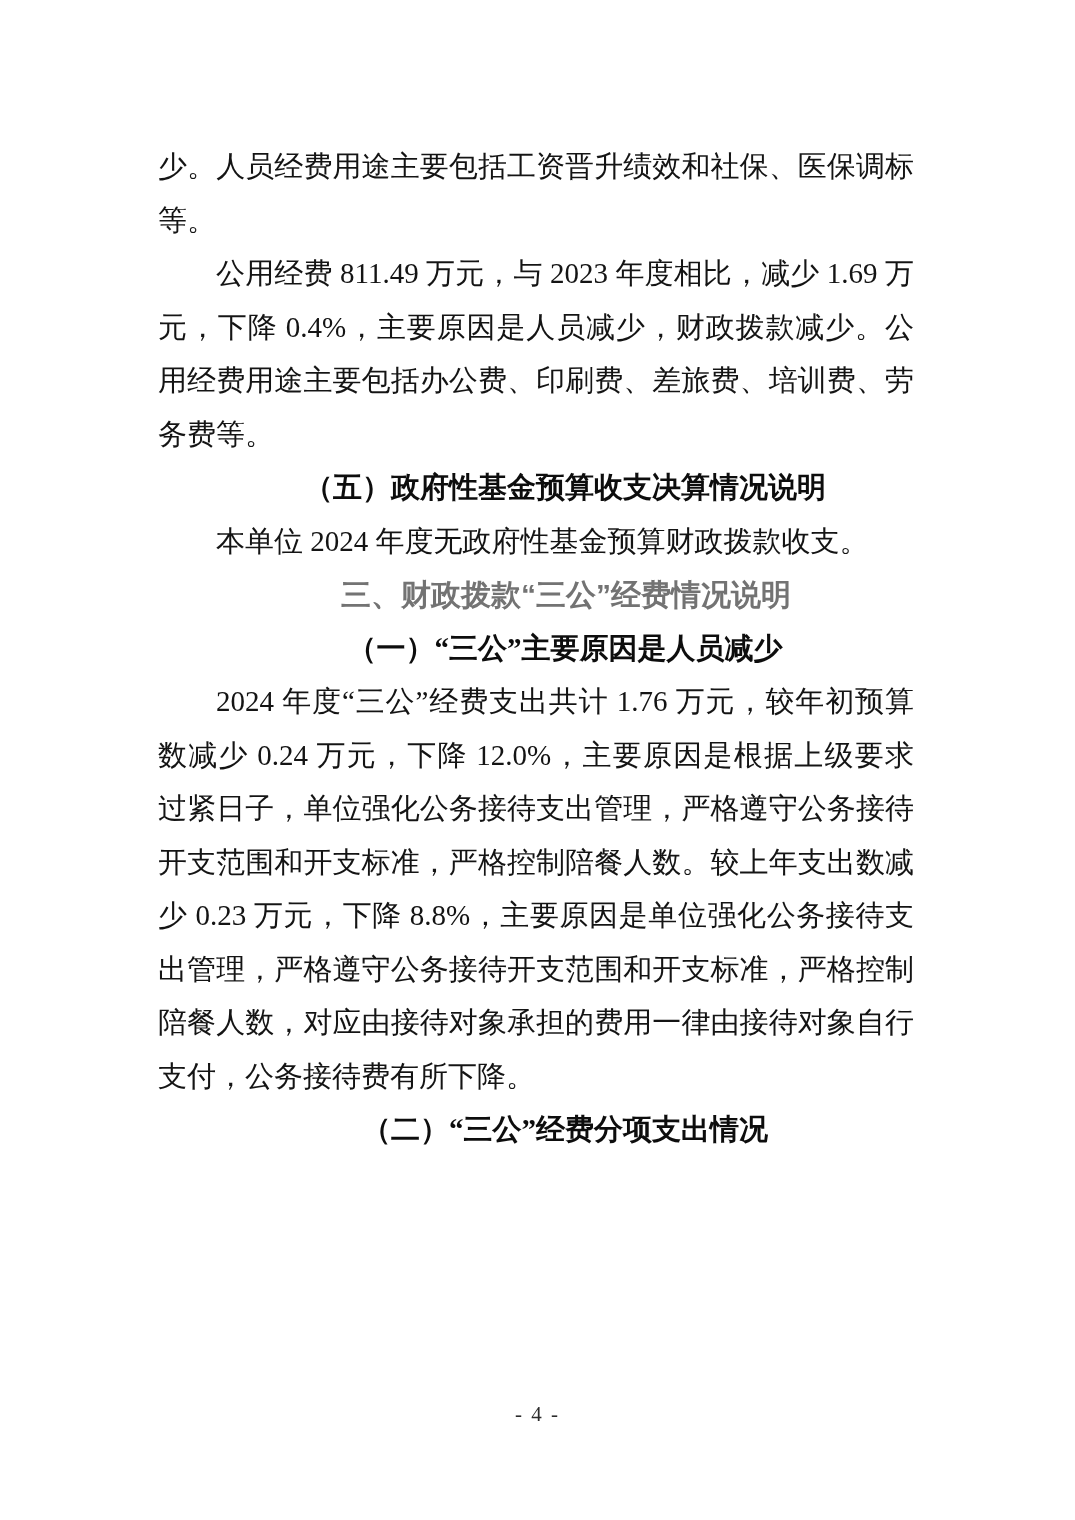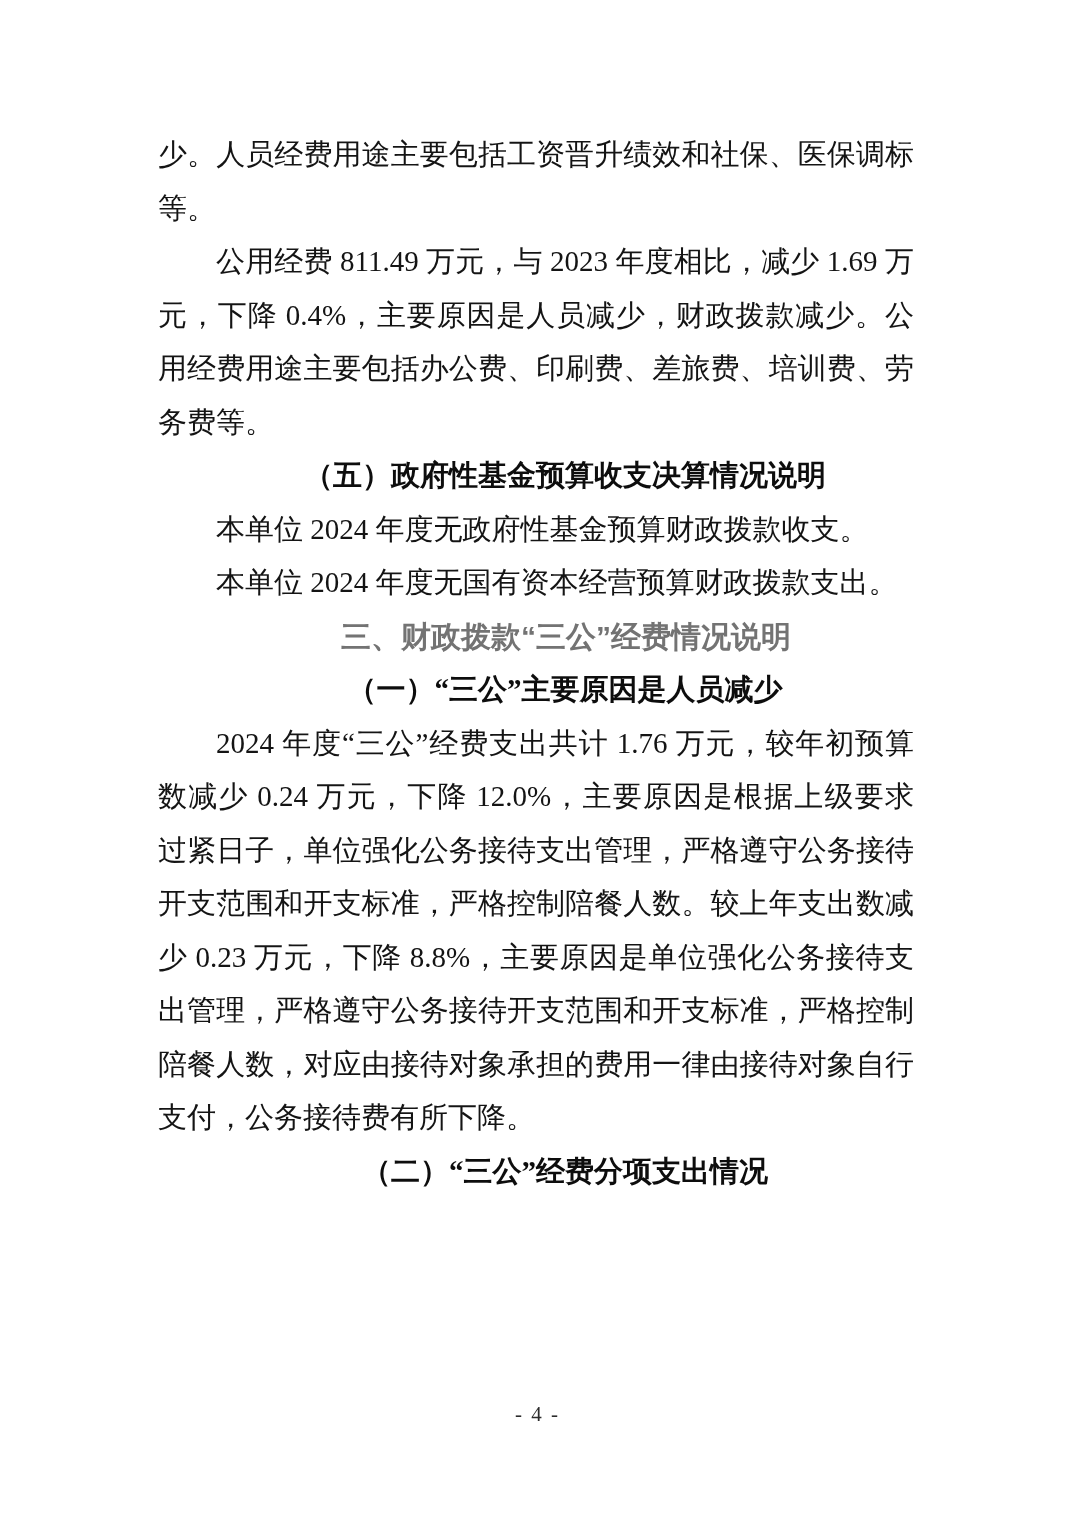--- a/index.html
+++ b/index.html
@@ -9,21 +9,21 @@
     font-family: "Liberation Serif", "DejaVu Serif", serif;
   }
   .page {
     position: relative;
     width: 1075px; height: 1520px;
     background: #ffffff;
     overflow: hidden;
   }
   .content {
     position: absolute;
-    left: 158px; top: 128px;
+    left: 158px; top: 140px;
     width: 756px;
     font-size: 29px;
     line-height: 53.5px;
     color: #141414;
   }
   .block {
     margin: 0;
     text-align: justify;
     text-justify: inter-ideograph;
     word-break: break-all;
@@ -55,20 +55,19 @@
 </style>
 </head>
 <body>
 
 <div class="page">
   <div class="content">
       <p class="block p">少。人员经费用途主要包括工资晋升绩效和社保、医保调标等。</p>
       <p class="block p indent">公用经费 811.49 万元，与 2023 年度相比，减少 1.69 万元，下降 0.4%，主要原因是人员减少，财政拨款减少。公用经费用途主要包括办公费、印刷费、差旅费、培训费、劳务费等。</p>
       <p class="block h-kai">（五）政府性基金预算收支决算情况说明</p>
       <p class="block p indent">本单位 2024 年度无政府性基金预算财政拨款收支。</p>
-      <p class="block p indent">本单位 2024 年度无国有资本经营预算财政拨款支出。</p>
       <p class="block h-hei">三、财政拨款“三公”经费情况说明</p>
       <p class="block h-kai">（一）“三公”主要原因是人员减少</p>
       <p class="block p indent">2024 年度“三公”经费支出共计 1.76 万元，较年初预算数减少 0.24 万元，下降 12.0%，主要原因是根据上级要求过紧日子，单位强化公务接待支出管理，严格遵守公务接待开支范围和开支标准，严格控制陪餐人数。较上年支出数减少 0.23 万元，下降 8.8%，主要原因是单位强化公务接待支出管理，严格遵守公务接待开支范围和开支标准，严格控制陪餐人数，对应由接待对象承担的费用一律由接待对象自行支付，公务接待费有所下降。</p>
       <p class="block h-kai">（二）“三公”经费分项支出情况</p>
     </div>
   <div class="footer">- 4 -</div>
 </div>
 
 </body></html>

